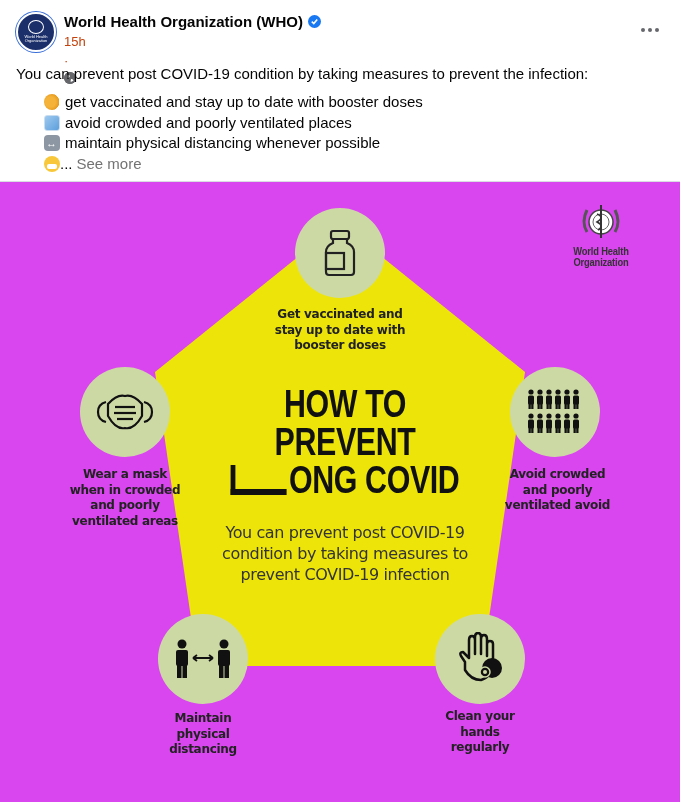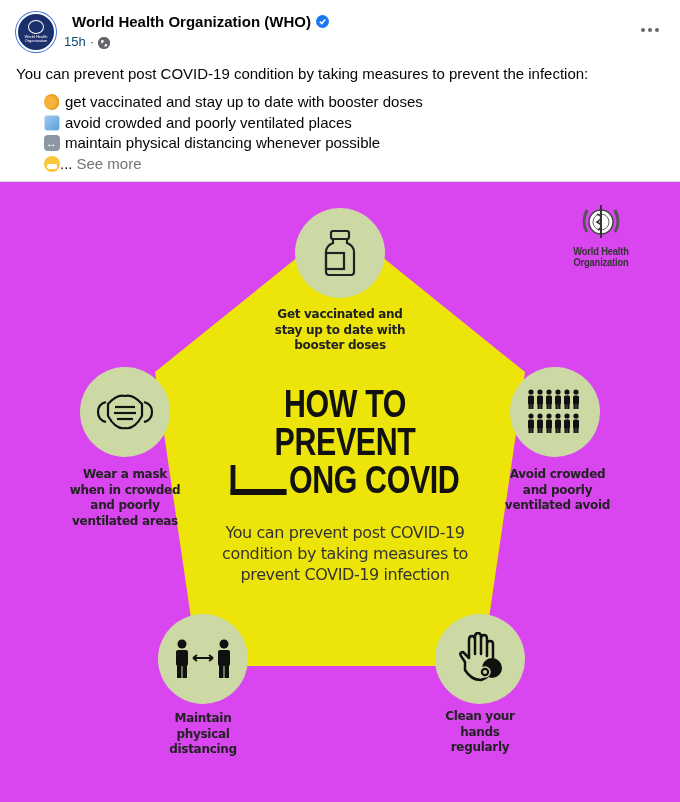--- a/index.html
+++ b/index.html
@@ -5,25 +5,25 @@
   * { box-sizing: border-box; margin: 0; padding: 0; }
   html, body { width: 680px; height: 802px; overflow: hidden; background: #ffffff; }
   body { font-family: "Liberation Sans", "DejaVu Sans", sans-serif; color: #050505; position: relative; }
 
   .post-header { position: absolute; left: 0; top: 0; width: 680px; height: 56px; }
   .avatar { position: absolute; left: 16px; top: 12px; width: 40px; height: 40px; border-radius: 50%;
     background: #1b2f6b; border: 2px solid #ffffff; box-shadow: 0 0 0 1px #3a6fd8; overflow: hidden;
     display: flex; flex-direction: column; align-items: center; justify-content: center; }
   .avatar .emblem { width: 16px; height: 14px; border: 1.5px solid #ffffff; border-radius: 50%; margin-top: -2px; }
   .avatar .av-text { color: #fff; font-size: 4px; line-height: 4px; text-align: center; margin-top: 1px; }
-  .page-name { position: absolute; left: 72px; top: 13px; font-size: 15px; font-weight: bold; color: #050505;
+  .page-name { position: absolute; left: 64px; top: 13px; font-size: 15px; font-weight: bold; color: #050505;
     display: flex; align-items: center; gap: 5px; }
   .verified { width: 13px; height: 13px; border-radius: 50%; background: #1877f2; display: inline-flex;
     align-items: center; justify-content: center; }
-  .meta { position: absolute; left: 64px; top: 34px; font-size: 13px; color: #0c4a6e; display: flex; align-items: flex-end; gap: 4px; }
+  .meta { position: absolute; left: 64px; top: 34px; font-size: 13px; color: #c2410c; display: flex; align-items: flex-start; gap: 4px; flex-direction: column; }
   .globe { width: 12px; height: 12px; border-radius: 50%; background: #65676b; position: relative; display: inline-block; }
   .more-btn { position: absolute; right: 16px; top: 16px; width: 28px; height: 28px; display: flex; align-items: center;
     justify-content: center; gap: 3px; border-radius: 50%; }
   .more-btn span { width: 4px; height: 4px; border-radius: 50%; background: #65676b; display: block; }
 
   .post-text { position: absolute; left: 16px; top: 64px; width: 650px; font-size: 15px; line-height: 20px; color: #050505; }
   .post-text .lead { margin-bottom: 8px; }
   .post-text .line { display: flex; align-items: center; gap: 5px; height: 20.5px; padding-left: 28px; }
   .emo { display: inline-block; width: 16px; height: 16px; border-radius: 3px; flex: none; }
   .emo-muscle { background: radial-gradient(circle at 40% 50%, #f5b33a 40%, #e69a1c 70%, transparent 72%); border-radius: 50%; }

